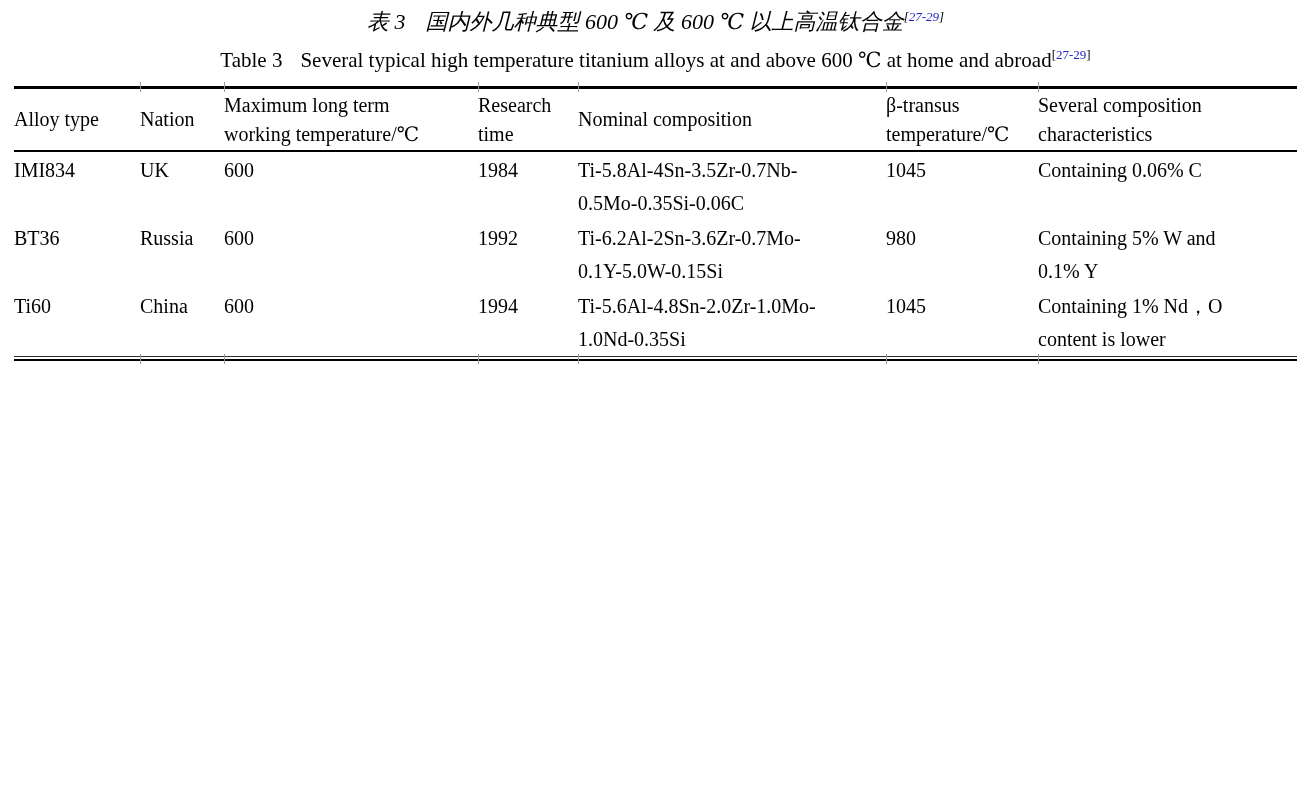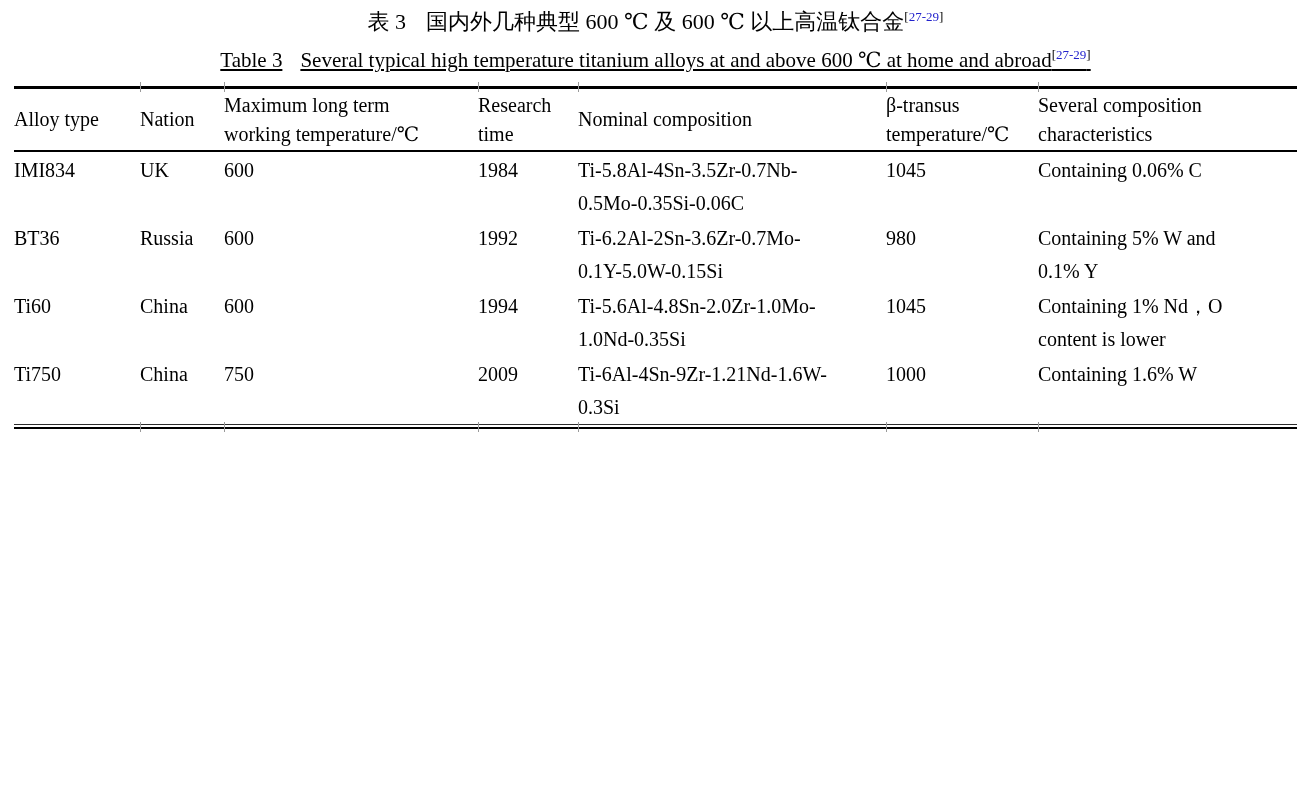--- a/index.html
+++ b/index.html
@@ -6,22 +6,22 @@
   .page {
     position: relative;
     width: 1311px;
     height: 792px;
     background: #ffffff;
     color: #000000;
     font-family: "Liberation Serif", "DejaVu Serif", serif;
     overflow: hidden;
   }
   .title { text-align: center; white-space: nowrap; }
-  .title-zh { padding-top: 7px; font-size: 22px; line-height: 30px; }
-  .title-en { padding-top: 7px; font-size: 21px; line-height: 32px; text-decoration: underline; }
+  .title-zh { padding-top: 7px; font-size: 22px; line-height: 30px; font-style: italic; }
+  .title-en { padding-top: 7px; font-size: 21px; line-height: 32px; }
   .t-label-zh { margin-right: 20px; }
   .t-label-en { margin-right: 18px; }
   sup.ref { font-size: 13px; line-height: 0; vertical-align: super; letter-spacing: 0; }
   .ref-num { color: #2222cc; }
   .bracket { color: #000000; }
 
   .table-wrap { position: relative; margin: 10px 7px 0 14px; width: 1283px; }
   .rule-top { height: 0; border-top: 3px solid #000000; }
   .rule-bottom { height: 2px; border-top: 1px solid #2b2b2b; border-bottom: 2px solid #000000; }
 
@@ -121,30 +121,20 @@
           <td>Ti60</td>
           <td>China</td>
           <td>600</td>
           <td>1994</td>
           <td>Ti-5.6Al-4.8Sn-2.0Zr-1.0Mo-
 1.0Nd-0.35Si</td>
           <td>1045</td>
           <td>Containing 1% Nd，O
 content is lower</td>
         </tr>
-        <tr class="row-last">
-          <td>Ti750</td>
-          <td>China</td>
-          <td>750</td>
-          <td>2009</td>
-          <td>Ti-6Al-4Sn-9Zr-1.21Nd-1.6W-
-0.3Si</td>
-          <td>1000</td>
-          <td>Containing 1.6% W</td>
-        </tr>
       </tbody>
     </table>
 
     <div class="rule-bottom"></div>
 
     <div class="tick tick-top" style="left:126px"></div>
     <div class="tick tick-top" style="left:210px"></div>
     <div class="tick tick-top" style="left:464px"></div>
     <div class="tick tick-top" style="left:564px"></div>
     <div class="tick tick-top" style="left:872px"></div>

